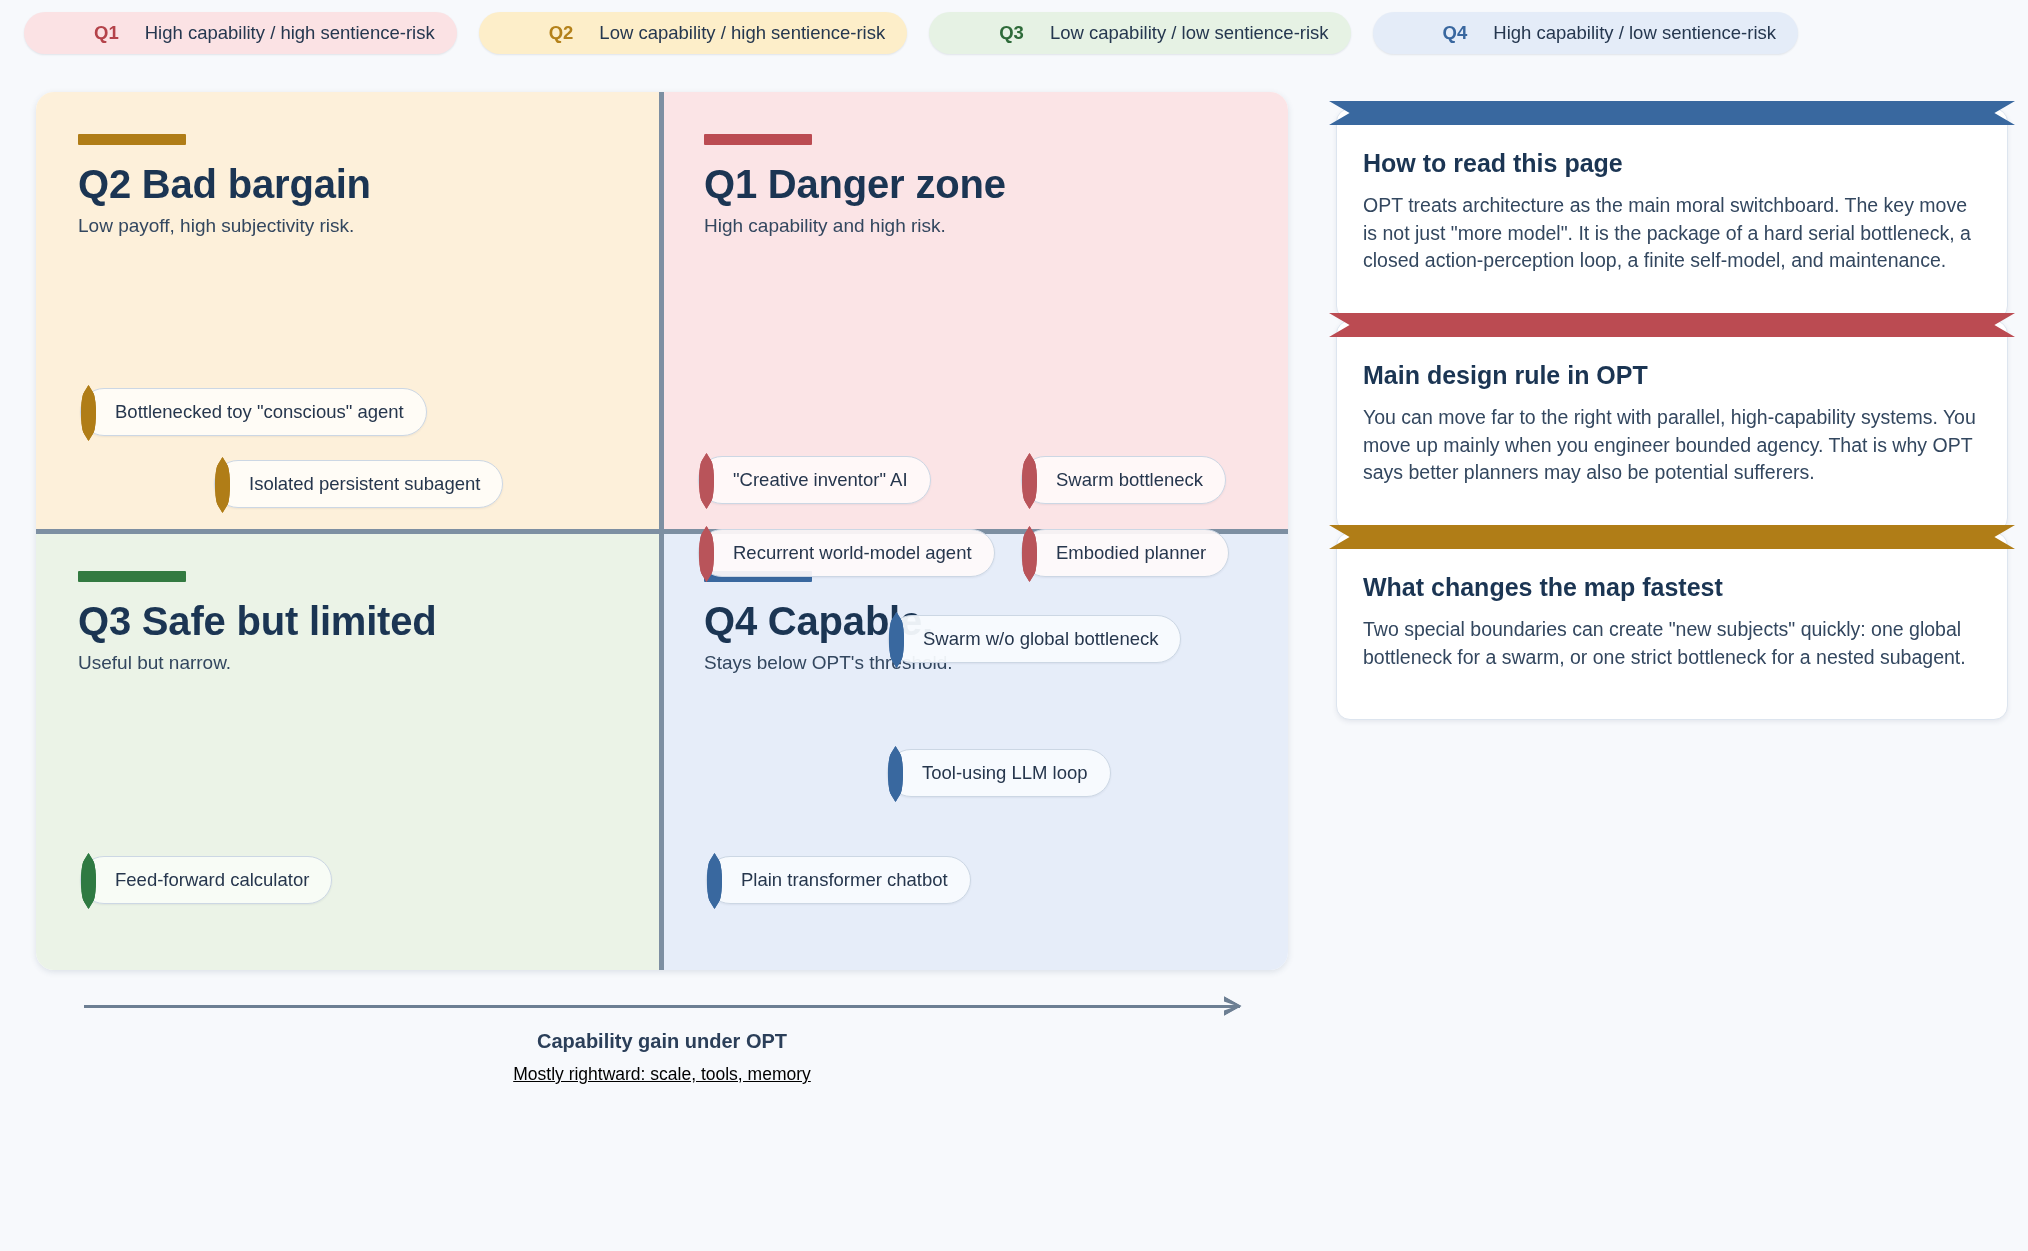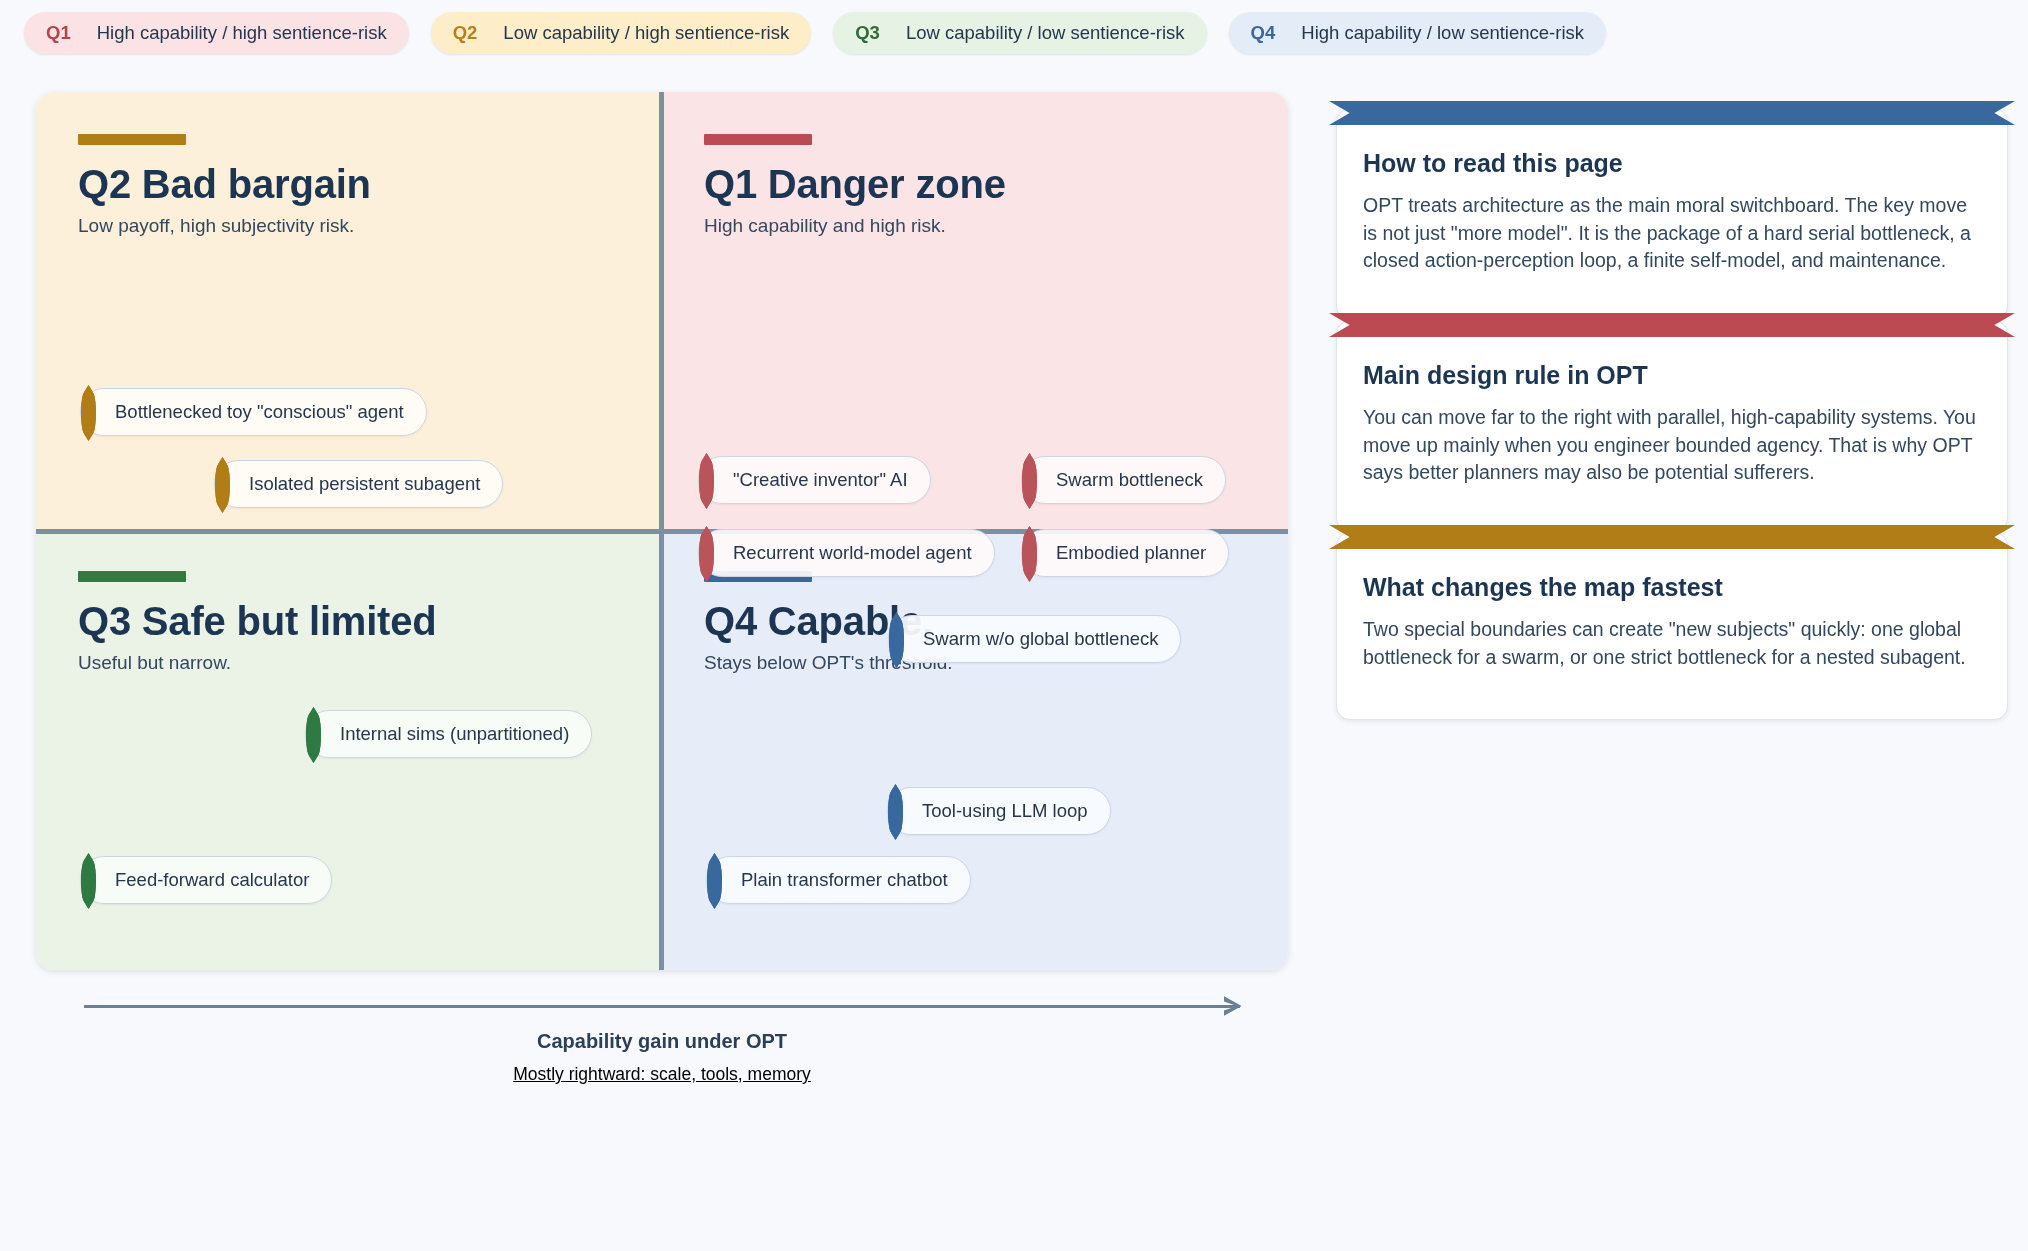--- a/index.html
+++ b/index.html
@@ -30,21 +30,21 @@
     display: flex;
     align-items: center;
     gap: 26px;
     height: 42px;
     padding: 0 22px;
     border-radius: 21px;
     font-size: 18.5px;
     white-space: nowrap;
     box-shadow: 0 1px 2px rgba(30,45,70,.10);
   }
-  .legend-key { font-weight: bold; font-size: 18.5px; }
+  .legend-key { font-weight: bold; font-size: 18.5px; margin-left: 48px; }
   .legend-label { color: #25374f; }
   .chip-q1 { background:#fbe2e4; }
   .chip-q1 .legend-key { color:#b4434a; }
   .chip-q2 { background:#fdeec9; }
   .chip-q2 .legend-key { color:#b4811a; }
   .chip-q3 { background:#e6f2e4; }
   .chip-q3 .legend-key { color:#2e6b39; }
   .chip-q4 { background:#e4ecf8; }
   .chip-q4 .legend-key { color:#39679f; }
 
@@ -281,34 +281,30 @@
       </div>
       <div class="item item-tint-red" style="left:662px; top:437px;">
         <span class="leaf leaf-red"></span>
         <span>Recurrent world-model agent</span>
       </div>
       <div class="item item-tint-red" style="left:985px; top:437px;">
         <span class="leaf leaf-red"></span>
         <span>Embodied planner</span>
       </div>
 
-      <div class="item item-tint-green" style="left:269px; top:618px;">
-        <span class="leaf leaf-green"></span>
-        <span>Internal sims (unpartitioned)</span>
-      </div>
       <div class="item item-tint-green" style="left:44px; top:764px;">
         <span class="leaf leaf-green"></span>
         <span>Feed-forward calculator</span>
       </div>
 
       <div class="item item-tint-blue" style="left:852px; top:523px;">
         <span class="leaf leaf-blue"></span>
         <span>Swarm w/o global bottleneck</span>
       </div>
-      <div class="item item-tint-blue" style="left:851px; top:657px;margin-top:38px;">
+      <div class="item item-tint-blue" style="left:851px; top:657px;">
         <span class="leaf leaf-blue"></span>
         <span>Tool-using LLM loop</span>
       </div>
       <div class="item item-tint-blue" style="left:670px; top:764px;">
         <span class="leaf leaf-blue"></span>
         <span>Plain transformer chatbot</span>
       </div>
 
     </div>
   </div>

